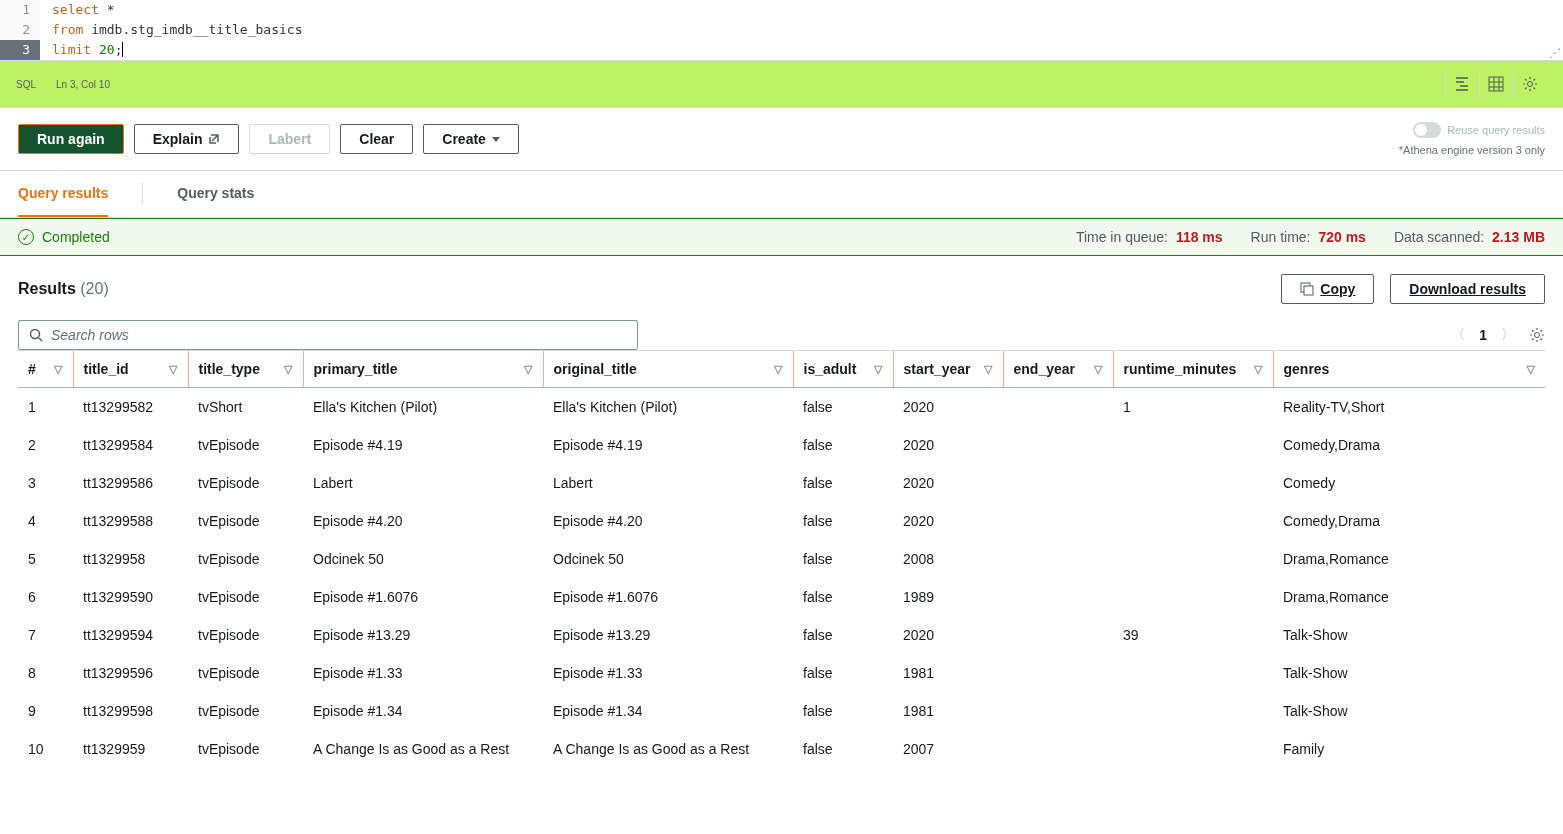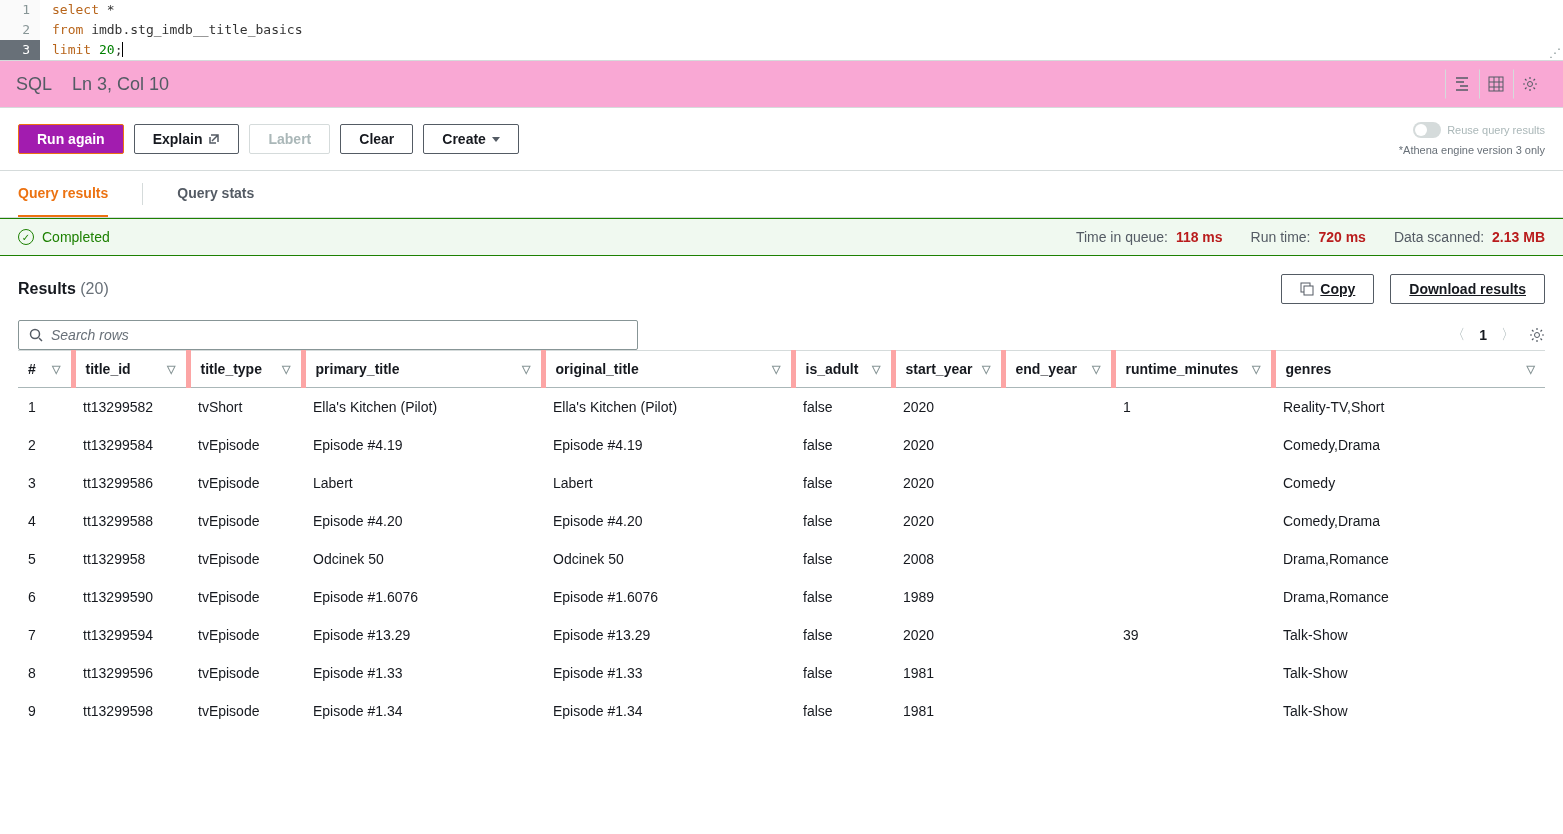--- a/index.html
+++ b/index.html
@@ -14,31 +14,31 @@
 .kw-select { color: #b8651b; }
 .kw-from { color: #b8651b; }
 .kw-limit { color: #b8651b; }
 .num { color: #008000; }
 .punct { color: #333; }
 .ident { color: #333; }
 .cursor { border-left: 1px solid #000; display:inline-block; height:15px; vertical-align: text-bottom; }
 .resize-handle { position:absolute; bottom:0; right:0; width:14px; height:14px; color:#879596; font-size:12px; text-align:right; padding:0 2px 0 0;}
 
 
-.statusbar { display:flex; align-items:center; justify-content:space-between; padding: 8px 16px; background:#f9a8d4; border-bottom:1px solid #d5dbdb; font-size:18px; }
+.statusbar { display:flex; align-items:center; justify-content:space-between; padding: 8px 16px; background:#bef264; border-bottom:1px solid #d5dbdb; font-size:10px; }
 .statusbar-left { display:flex; gap:20px; align-items:center; color:#545b64;}
 .statusbar-right { display:flex; gap:0; align-items:center;}
 .icon-btn { width:34px; height:30px; display:flex; align-items:center; justify-content:center; border:1px solid transparent; border-left:1px solid #d5dbdb; cursor:pointer; color:#545b64; }
 .icon-btn:first-child { border-left:1px solid #d5dbdb; }
 
 
 .toolbar { display:flex; align-items:center; justify-content:space-between; padding: 14px 18px; border-bottom:1px solid #d5dbdb; }
 .toolbar-left { display:flex; gap:10px; }
 .btn { padding: 6px 18px; border:1px solid #545b64; border-radius:2px; background:#fff; font-size:14px; font-weight:700; cursor:pointer; color:#16191f; display:flex; align-items:center; gap:6px; }
-.btn.primary { background:#a21caf; border-color:#ec7211; color:#fff; }
+.btn.primary { background:#14532d; border-color:#ec7211; color:#fff; }
 .btn.disabled { color:#aab7b8; border-color:#d5dbdb; cursor:default; }
 .caret-down { width:0; height:0; border-left:4px solid transparent; border-right:4px solid transparent; border-top:5px solid #545b64; }
 .ext-icon { font-size:12px; }
 .toolbar-right { text-align:right; font-size:11px; color:#687078; }
 .toggle { display:inline-flex; align-items:center; gap:6px; color:#aab7b8; }
 .toggle-track { width:28px; height:16px; border-radius:8px; background:#d5dbdb; position:relative; }
 .toggle-thumb { position:absolute; left:2px; top:2px; width:12px; height:12px; border-radius:50%; background:#fff; }
 
 
 .tabs { display:flex; border-bottom:1px solid #d5dbdb; padding: 0 18px; gap: 34px; }
@@ -67,21 +67,21 @@
 .search-box input::placeholder { color:#687078; font-style:italic; }
 .search-mag { color:#545b64; }
 .pagination { display:flex; align-items:center; gap:14px; color:#545b64; }
 .page-num { font-weight:700; color:#16191f; }
 .chev { color:#aab7b8; cursor:default; }
 .gear { cursor:pointer; }
 
 
 table { width:100%; border-collapse:collapse; font-size:14px; }
 th { text-align:left; padding: 10px 10px; border-bottom:1px solid #aab7b8; border-top:1px solid #d5dbdb; font-weight:700; color:#16191f; position:relative; }
-th + th { border-left: 5px solid #fca5a5; }
+th + th { border-left: 1px solid #fca5a5; }
 td { padding: 11px 10px; color:#16191f; }
 .filter-icon { float:right; color:#879596; font-size:11px; margin-left:6px; }
 th .hdr { display:flex; justify-content:space-between; align-items:center; }
 
 .col-num { width: 55px; }
 .col-tid { width: 115px; }
 .col-ttype { width: 115px; }
 .col-ptitle { width: 240px; }
 .col-otitle { width: 250px; }
 .col-adult { width: 100px; }
@@ -395,15 +395,27 @@
           <td>tt13299598</td>
           <td>tvEpisode</td>
           <td>Episode #1.34</td>
           <td>Episode #1.34</td>
           <td>false</td>
           <td>1981</td>
           <td></td>
           <td></td>
           <td>Talk-Show</td>
         </tr>
+        <tr>
+          <td>10</td>
+          <td>tt1329959</td>
+          <td>tvEpisode</td>
+          <td>A Change Is as Good as a Rest</td>
+          <td>A Change Is as Good as a Rest</td>
+          <td>false</td>
+          <td>2007</td>
+          <td></td>
+          <td></td>
+          <td>Family</td>
+        </tr>
       </tbody>
   </table>
 </div>
 
 </body></html>

